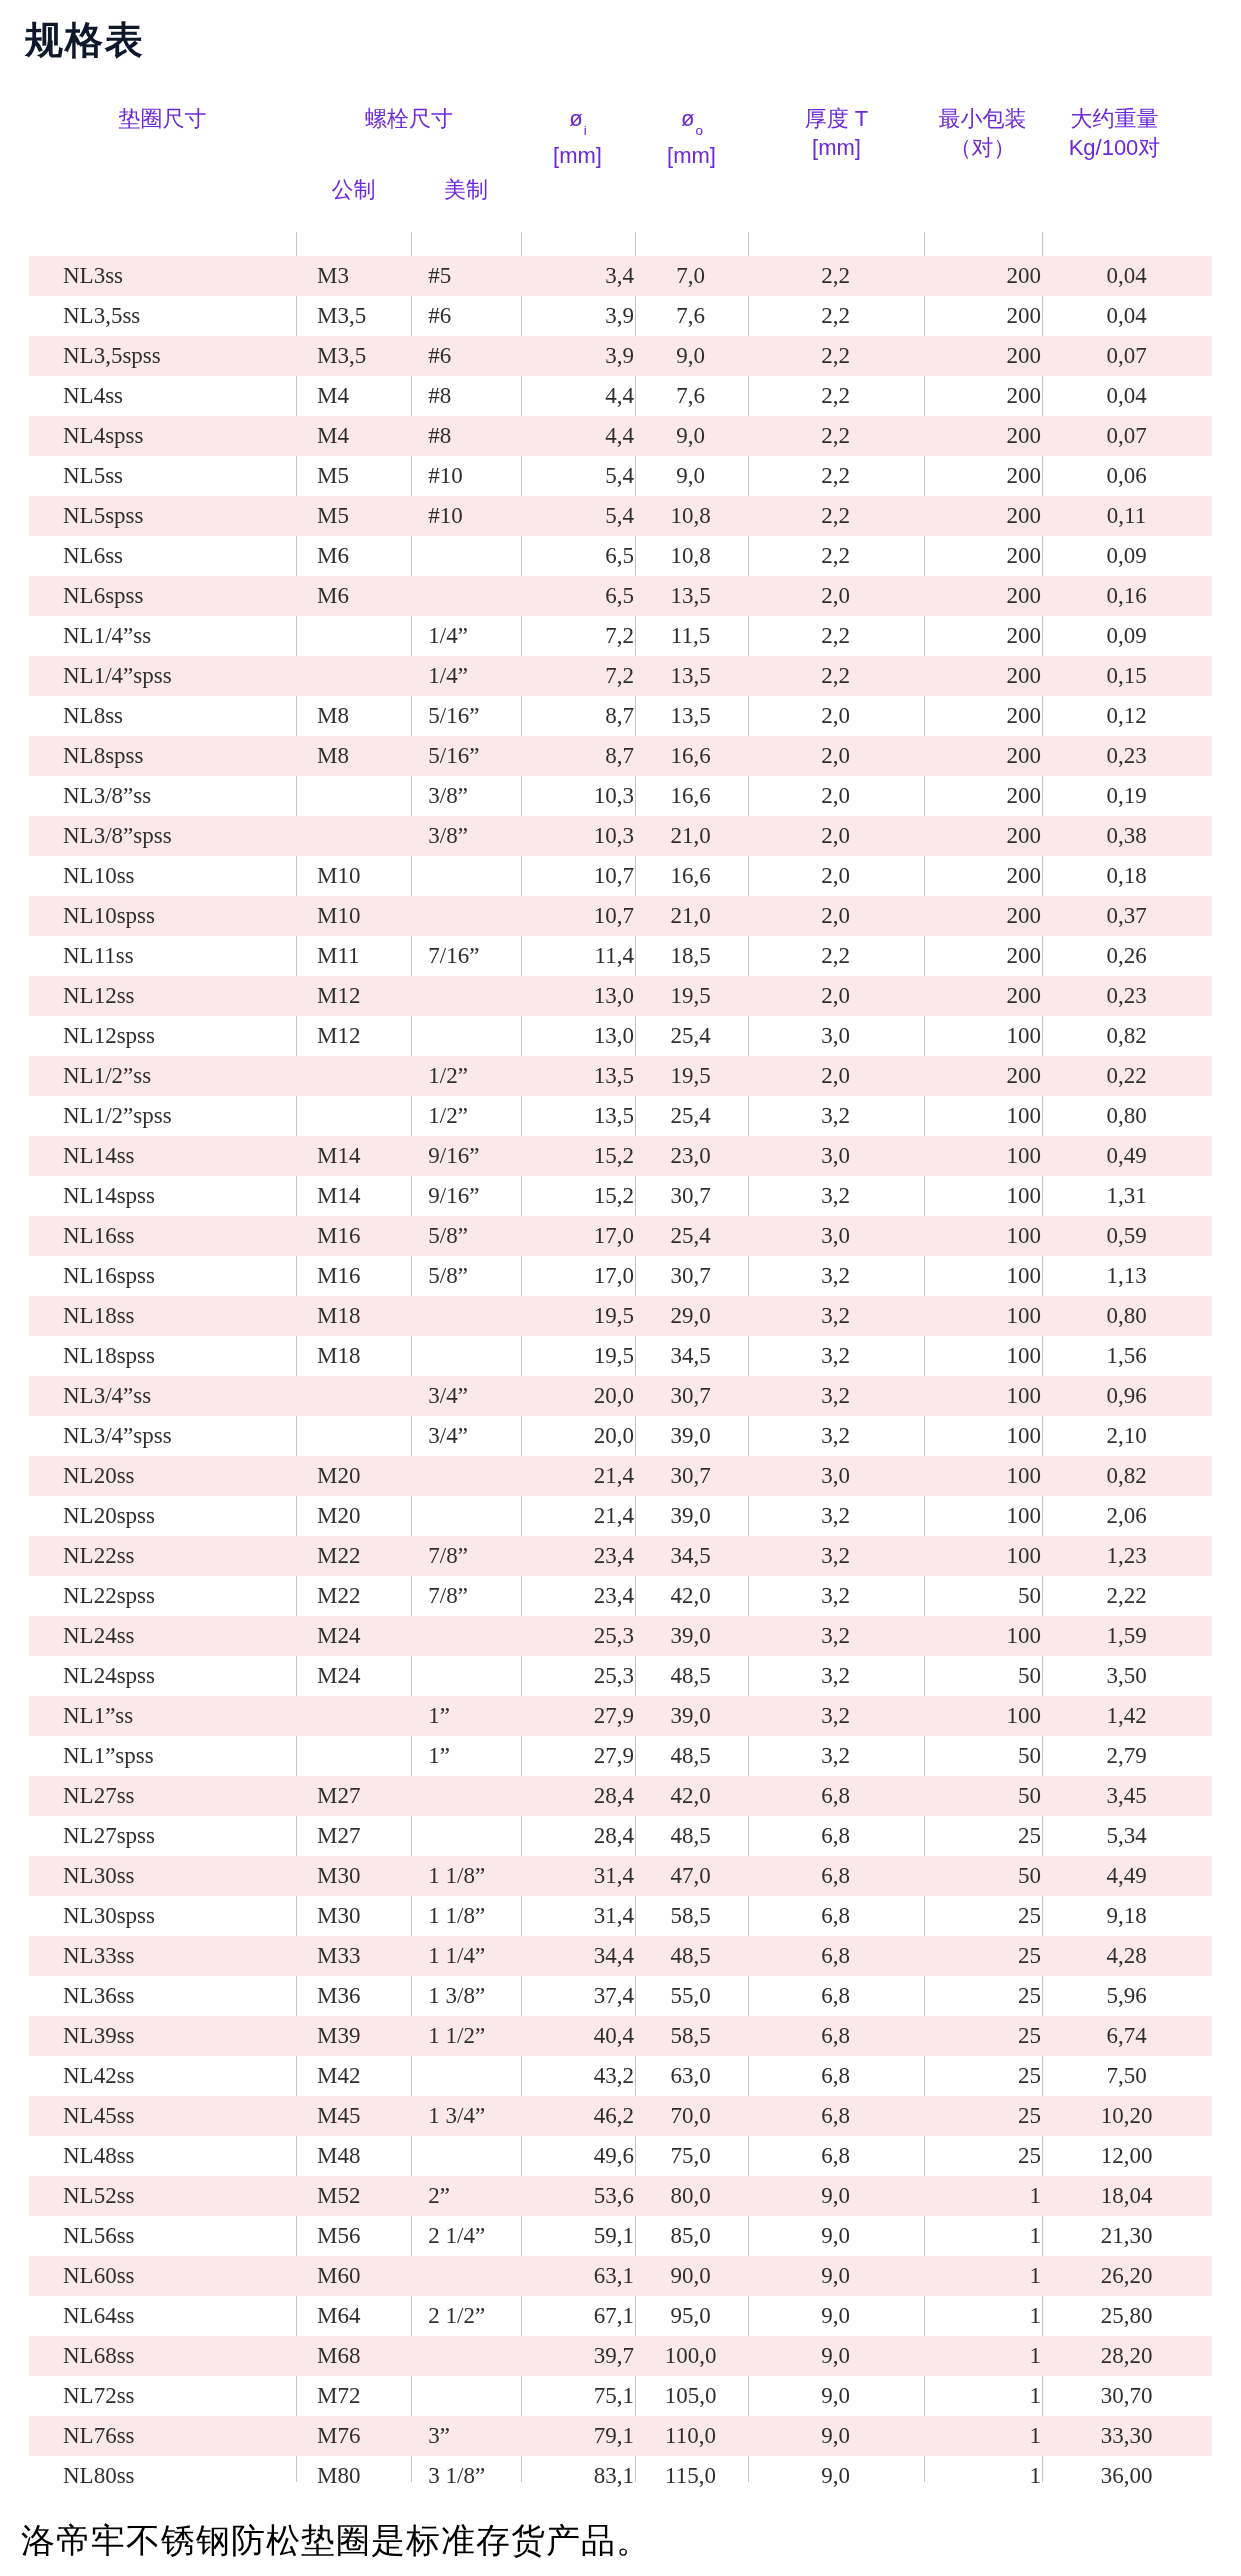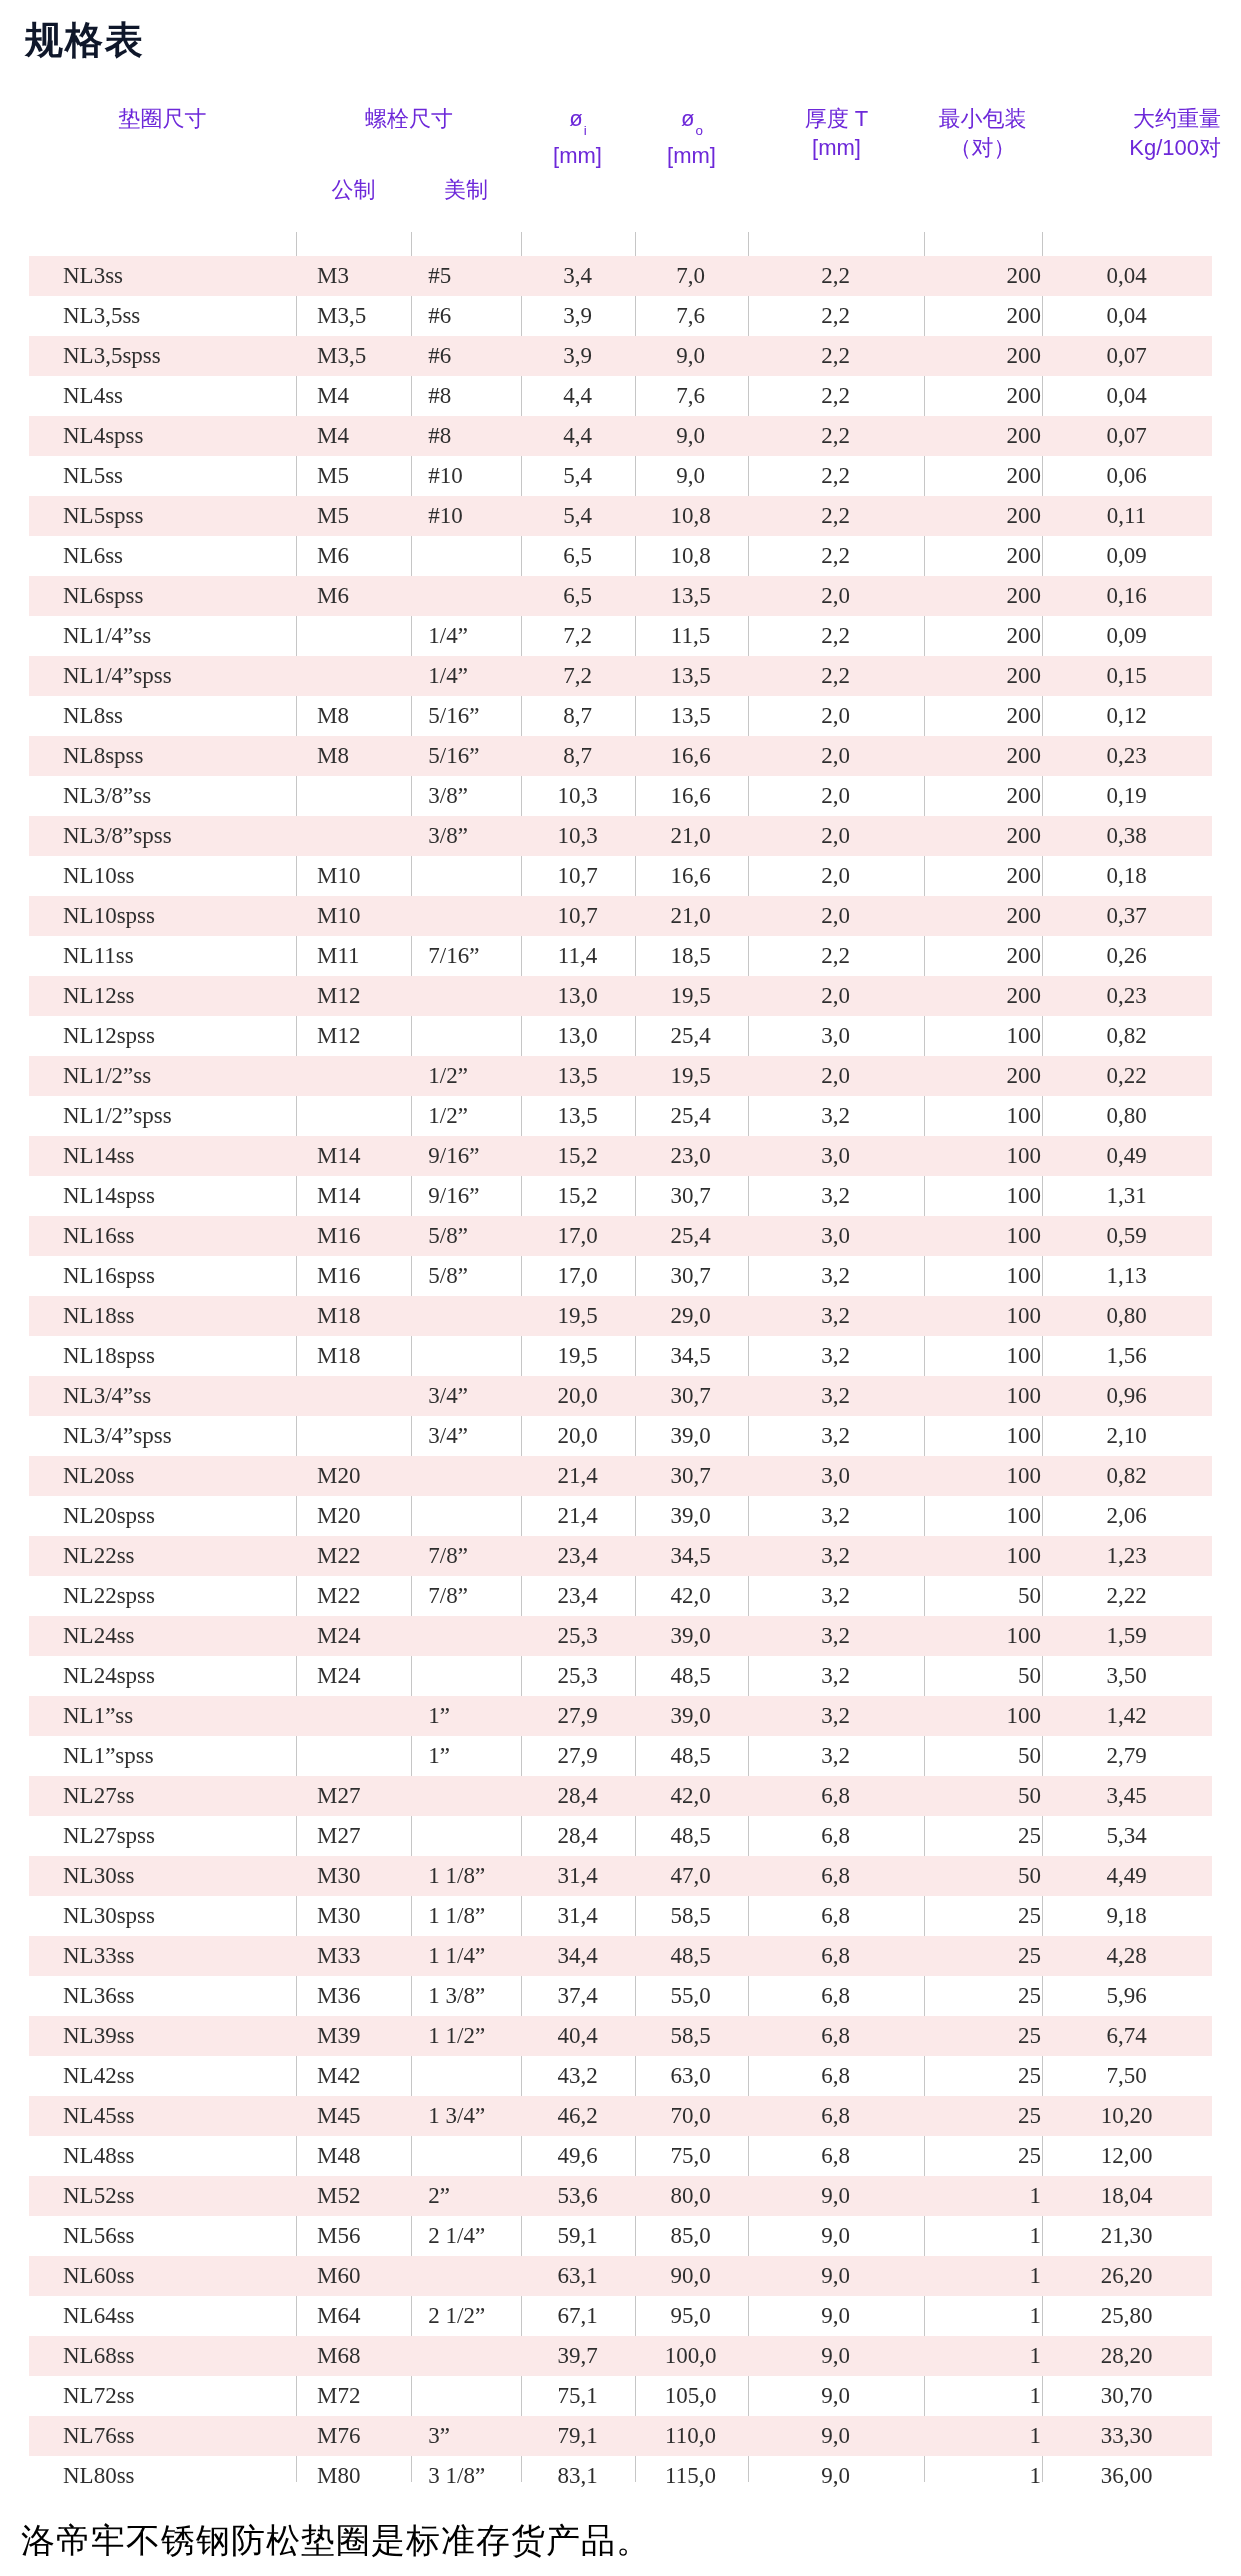--- a/index.html
+++ b/index.html
@@ -19,39 +19,39 @@
   }
   .hcell { position:absolute; top:0; text-align:center; line-height:29px; }
   .h-washer   { left:0;     width:267px; }
   .h-bolt     { left:267px; width:226px; }
   .h-metric   { left:267px; width:115px; top:71px; }
   .h-imperial { left:382px; width:110px; top:71px; }
   .h-oi       { left:492px; width:113px; }
   .h-oo       { left:606px; width:113px; }
   .h-thick    { left:719px; width:177px; }
   .h-pack     { left:895px; width:117px; }
-  .h-weight   { left:1021px;width:171px;text-align:right; }
+  .h-weight   { left:1000px;width:171px; }
   .hcell sub { font-size:13.4px; position:relative; top:3.8px; left:1px; }
   
   .spec-table {
     position:absolute; left:29px; top:232px; width:1183px; height:2250px;
   }
   .divider {
     position:absolute; top:0; bottom:0; width:1px; background:#c6c6c6;
   }
   .d1{left:267px}.d2{left:382px}.d3{left:492px}.d4{left:606px}
   .d5{left:719px}.d6{left:895px}.d7{left:1013px}
   .rows { position:absolute; left:0; top:24px; width:1183px; }
   .row { display:flex; height:40px; align-items:center; font-size:23px;font-family:Liberation Serif, serif; }
   .row.pink { background:#fbe9e9; }
   .cell { display:block; box-sizing:border-box; white-space:nowrap; }
   .c1 { width:267px; padding-left:34px; }
   .c2 { width:115px; padding-left:21px; }
   .c3 { width:110px; padding-left:17.3px; }
-  .c4 { width:113px; text-align:center; }
+  .c4 { width:113px; text-align:right; }
   .c5 { width:113px; text-align:center; }
   .c6 { width:177px; text-align:center; }
   .c7 { width:117px; text-align:right; }
   .c8 { width:171px; text-align:center; }
   
   .footer-note {
     position:absolute; left:21px; top:2518px;
     font-size:34px; color:#000000; letter-spacing:1px;
   }
 </style>

